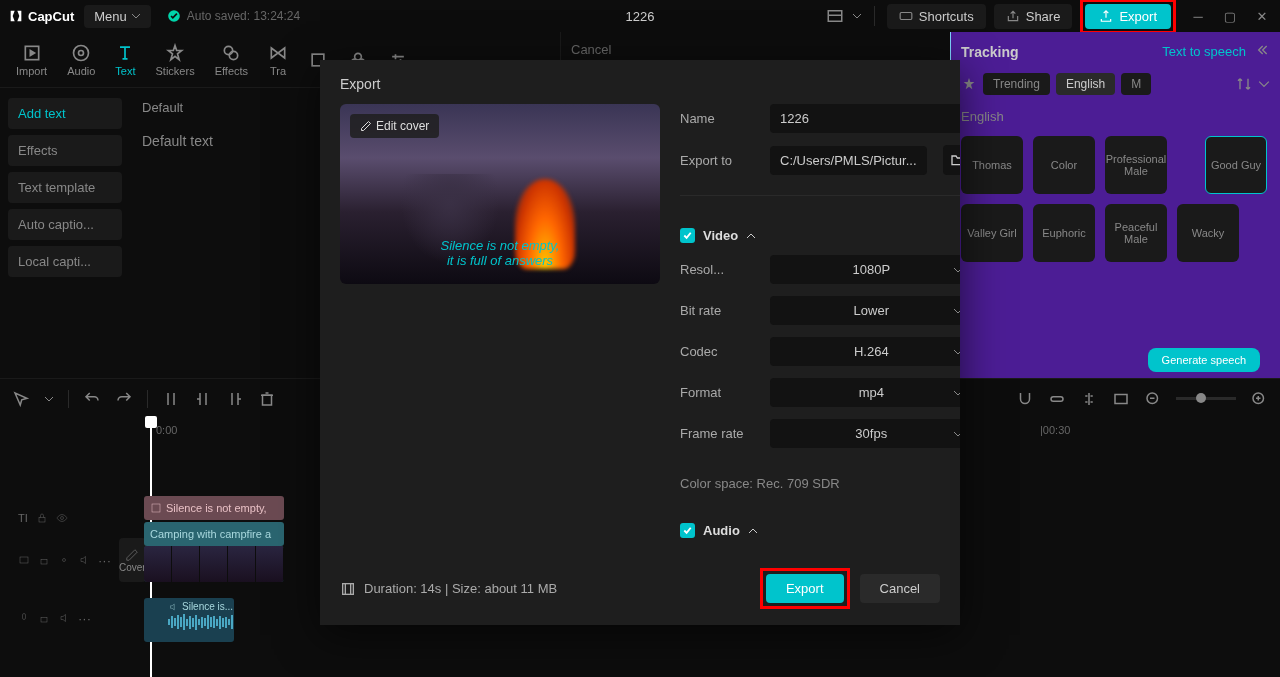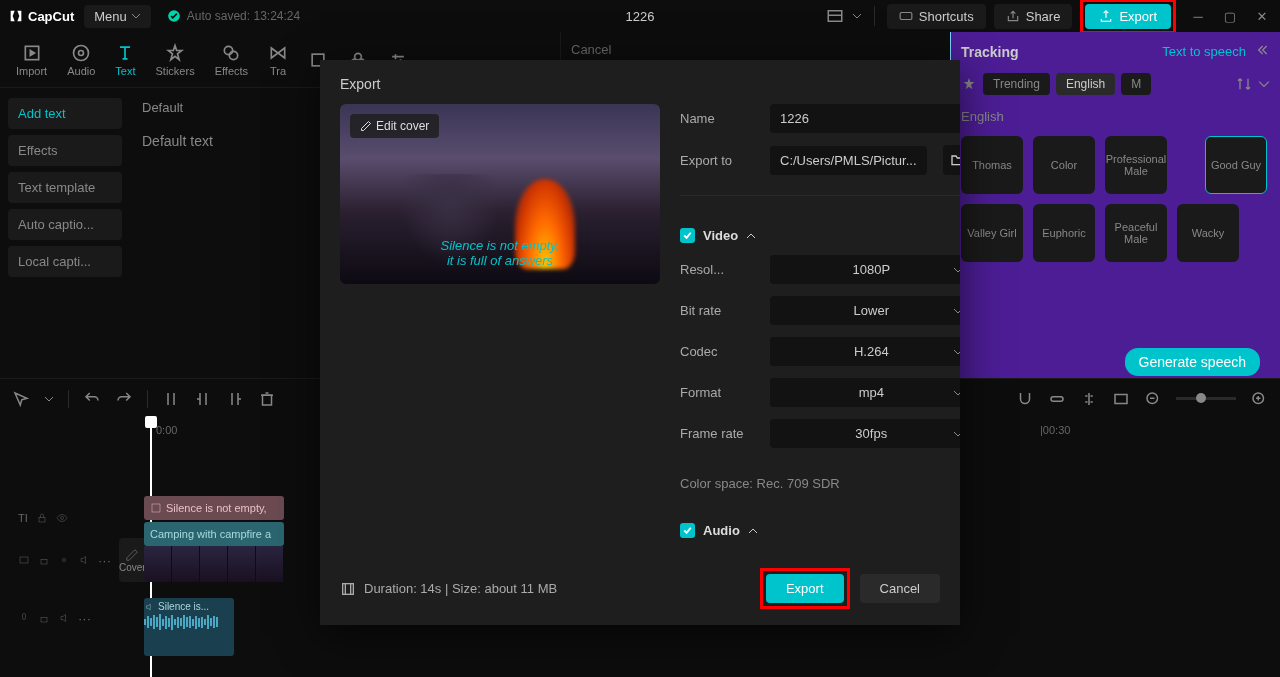--- a/index.html
+++ b/index.html
@@ -35,21 +35,21 @@
 .rp-title{color:#ccc;font-weight:600;font-size:14px;}
 .rp-tts{color:#00c4cc;font-size:13px;cursor:pointer;}
 .rp-chev{color:#888;cursor:pointer;margin-left:8px;}
 .rp-filters{display:flex;gap:6px;align-items:center;margin-bottom:14px;}
 .chip{background:#1a1a1a;color:#888;padding:4px 10px;border-radius:4px;font-size:12px;cursor:pointer;}
 .chip.sel{background:#2a2a2a;color:#ccc;}
 .rp-lang{color:#888;font-size:13px;margin-bottom:12px;}
 .voice-grid{display:flex;gap:10px;flex-wrap:wrap;}
 .voice-card{width:62px;height:58px;background:#1a1a1a;border-radius:6px;display:flex;align-items:center;justify-content:center;text-align:center;color:#888;font-size:11px;padding:4px;cursor:pointer;}
 .voice-card.sel{border:1px solid #00c4cc;margin-left:28px;}
-.gen-btn{background:#00c4cc;color:#fff;padding:6px 14px;border-radius:13px;font-size:14px;cursor:pointer;position:absolute;right:20px;top:348px;}
+.gen-btn{background:#00c4cc;color:#fff;padding:6px 14px;border-radius:8px;font-size:11px;cursor:pointer;position:absolute;right:20px;top:348px;}
 .timeline-toolbar{height:40px;background:#0d0d0d;border-top:1px solid #1a1a1a;display:flex;align-items:center;padding:0 12px;gap:14px;}
 .tl-icon{width:18px;height:18px;color:#888;cursor:pointer;}
 .timeline{height:260px;background:#0d0d0d;display:flex;}
 .tl-left{width:140px;padding-top:30px;}
 .tl-track-head{height:36px;display:flex;align-items:center;gap:8px;padding-left:18px;color:#666;}
 .tl-cover{width:44px;height:44px;background:#1a1a1a;border-radius:4px;display:flex;flex-direction:column;align-items:center;justify-content:center;color:#888;font-size:10px;margin-left:auto;margin-right:8px;}
 .tl-right{flex:1;position:relative;}
 .tl-ruler{height:24px;display:flex;align-items:center;padding-left:4px;color:#666;font-size:11px;position:relative;}
 .tl-tick{position:absolute;}
 .tl-clip{position:absolute;height:24px;background:#0e5864;border-radius:3px;padding:0 6px;display:flex;align-items:center;color:#a8d8de;font-size:11px;overflow:hidden;white-space:nowrap;}
@@ -391,21 +391,21 @@
     </div>
     <div class="tl-clip video" style="left:4px;top:128px;width:140px">
       <div class="thumb-strip">
           <div></div>
           <div></div>
           <div></div>
           <div></div>
           <div></div>
         </div>
     </div>
-    <div class="tl-clip audio" style="left:4px;top:180px;width:90px;height:58px;flex-direction:column;align-items:flex-start;padding:3px 0">
+    <div class="tl-clip audio" style="left:4px;top:180px;width:90px;height:44px;flex-direction:column;align-items:flex-start;padding:3px 24px">
       <div style="display:flex;align-items:center;gap:4px">
         <svg width="10" height="10" viewBox="0 0 24 24" fill="none" stroke="#a8d8de">
             <path d="M6 9v6h4l5 4V5l-5 4z"></path>
           </svg>
         <span style="font-size:10px">Silence is...</span>
       </div>
       <div class="wave">
         <span style="height:6px"></span>
           <span style="height:12px"></span>
           <span style="height:8px"></span>

